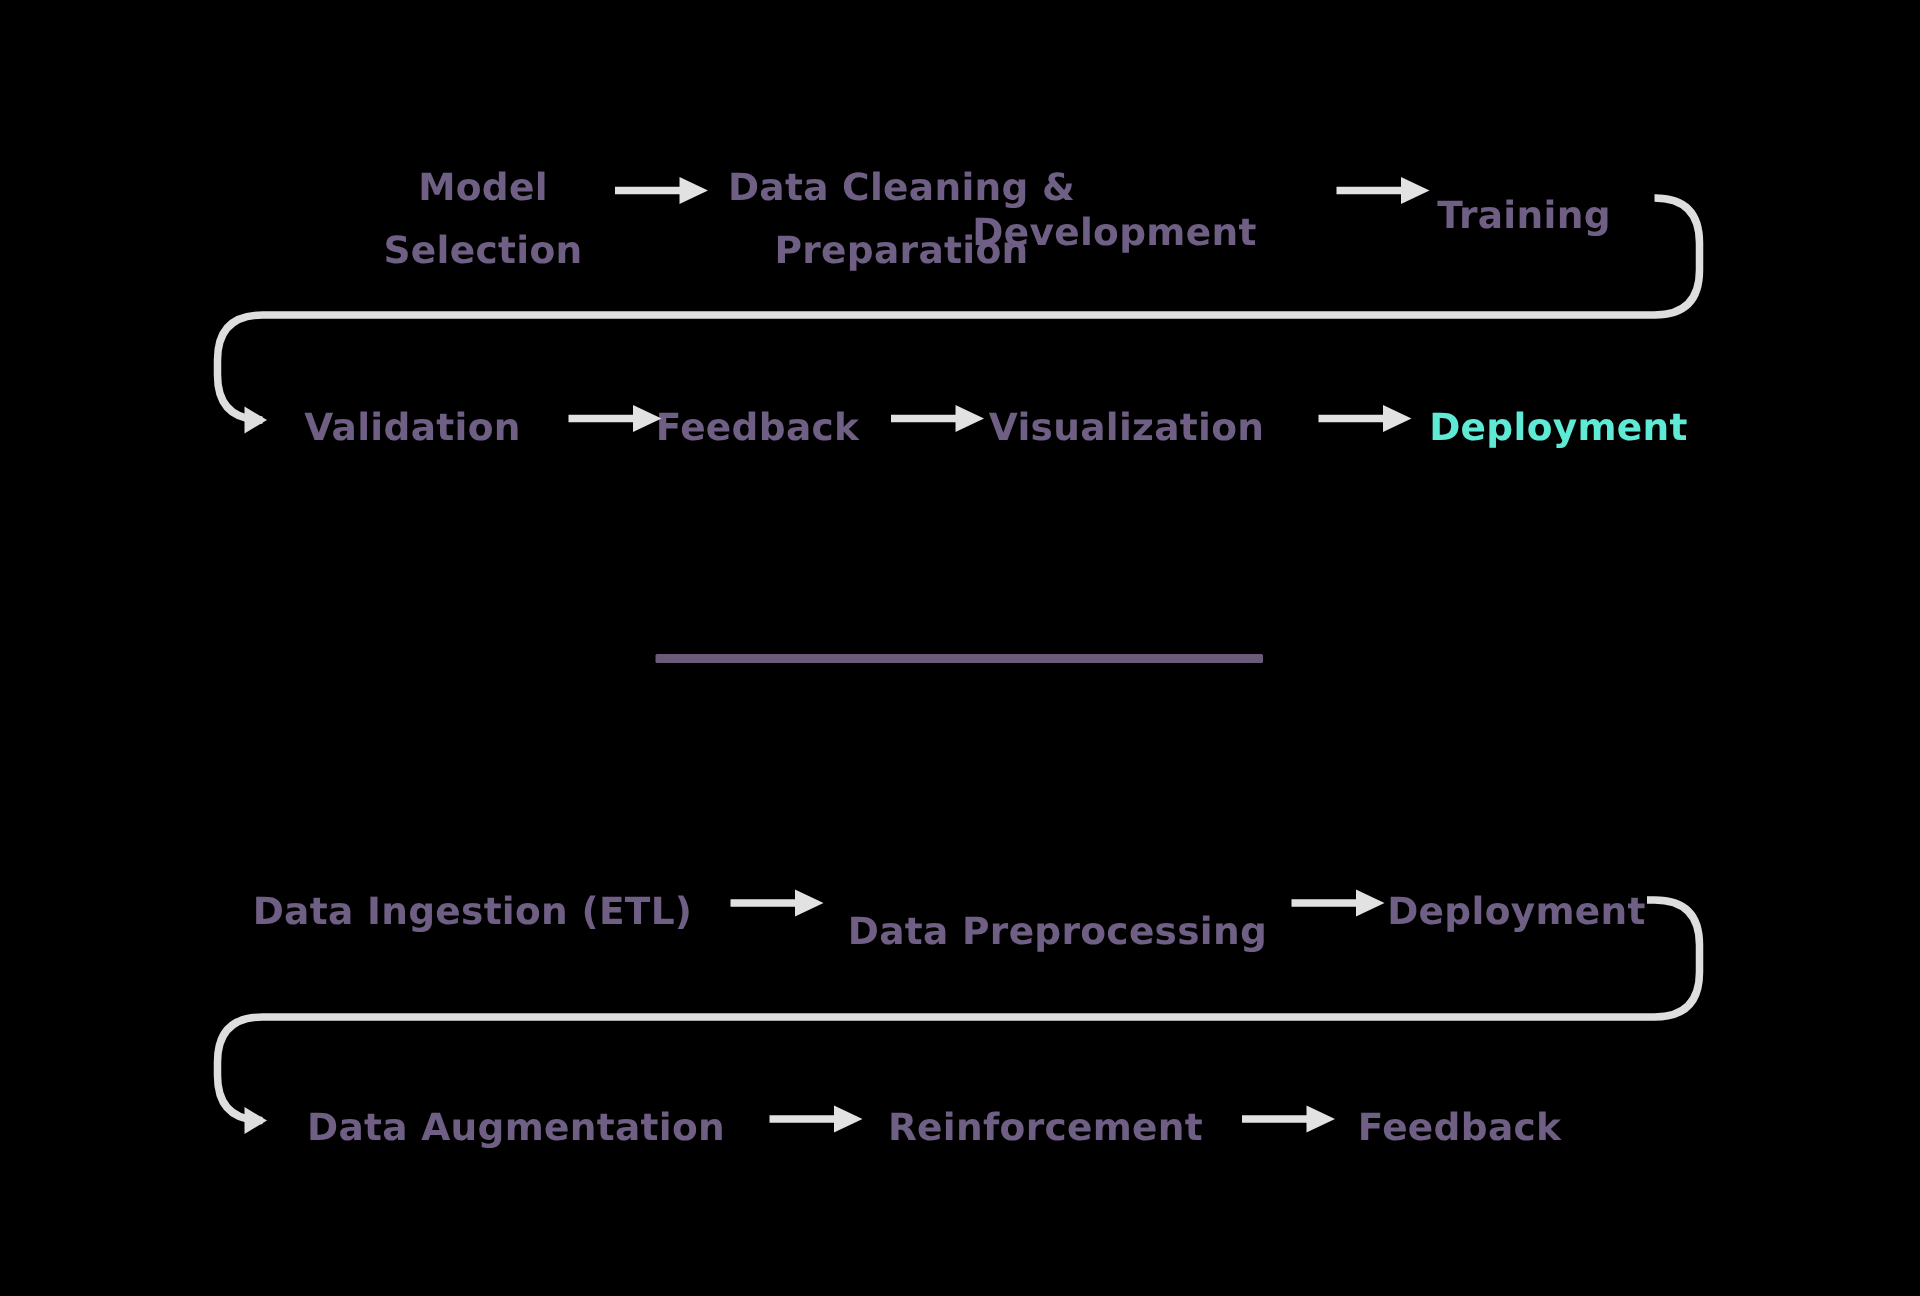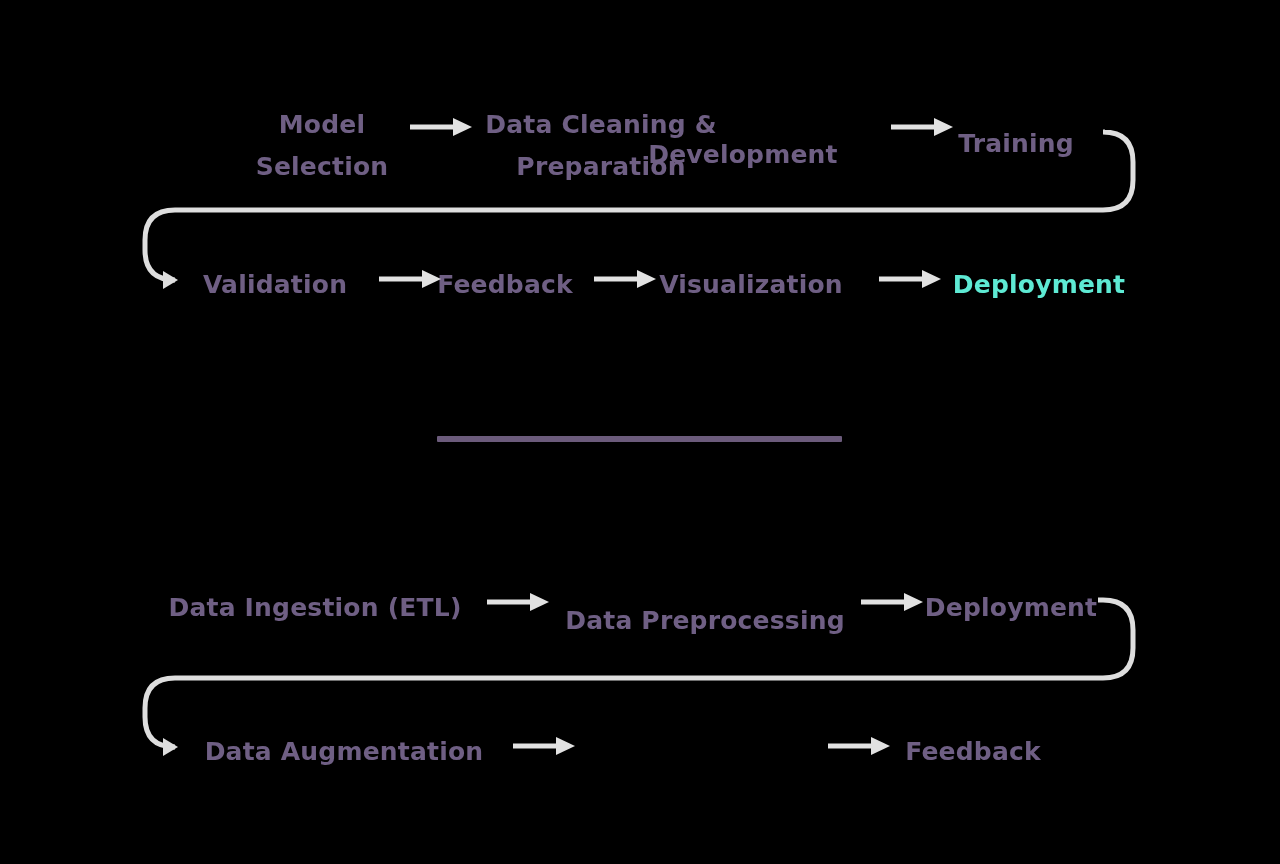--- a/index.html
+++ b/index.html
@@ -107,20 +107,21 @@
           <rect x="0" y="8.5" width="44" height="5" fill="#e2e2e2"></rect>
           <polygon points="43,2 62,11 43,20" fill="#e2e2e2"></polygon>
         </svg>
         <svg class="arrow-svg" width="62" height="22" style="left: 861px; top: 591px;">
           <rect x="0" y="8.5" width="44" height="5" fill="#e2e2e2"></rect>
           <polygon points="43,2 62,11 43,20" fill="#e2e2e2"></polygon>
         </svg>
       </div>
       <div style="position: absolute; inset: 0px; padding-left: 30px;">
         <div class="node" style="left: 344px; top: 731px; color: rgb(111, 95, 132);">Data Augmentation</div>
+        <div class="node" style="left: 697px; top: 731px; color: rgb(111, 95, 132);">Reinforcement</div>
         <div class="node" style="left: 973px; top: 731px; color: rgb(111, 95, 132);">Feedback</div>
         <svg class="arrow-svg" width="62" height="22" style="left: 513px; top: 735px;">
           <rect x="0" y="8.5" width="44" height="5" fill="#e2e2e2"></rect>
           <polygon points="43,2 62,11 43,20" fill="#e2e2e2"></polygon>
         </svg>
         <svg class="arrow-svg" width="62" height="22" style="left: 828px; top: 735px;">
           <rect x="0" y="8.5" width="44" height="5" fill="#e2e2e2"></rect>
           <polygon points="43,2 62,11 43,20" fill="#e2e2e2"></polygon>
         </svg>
       </div>

